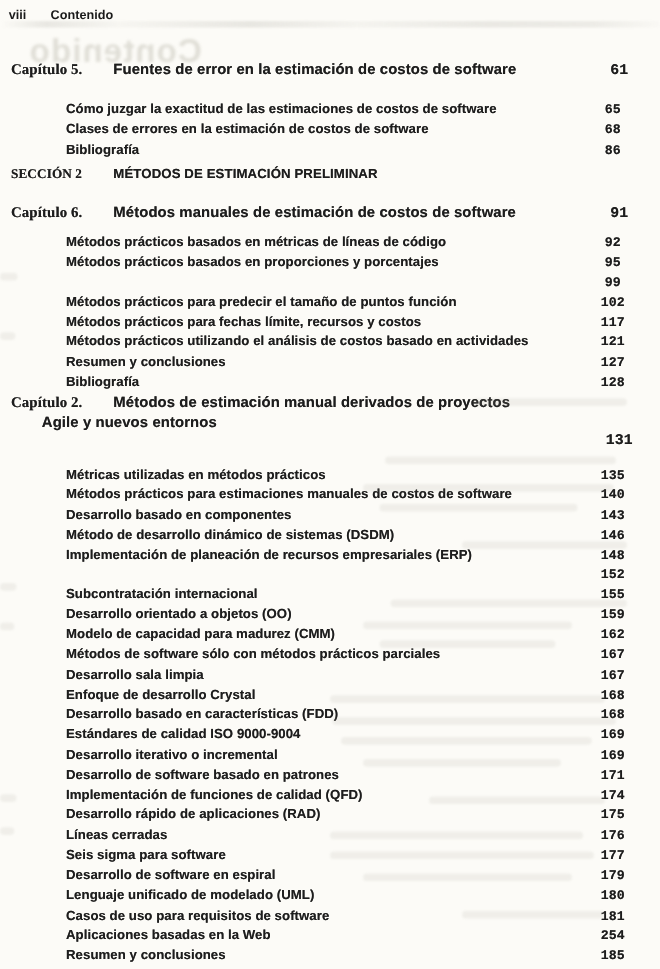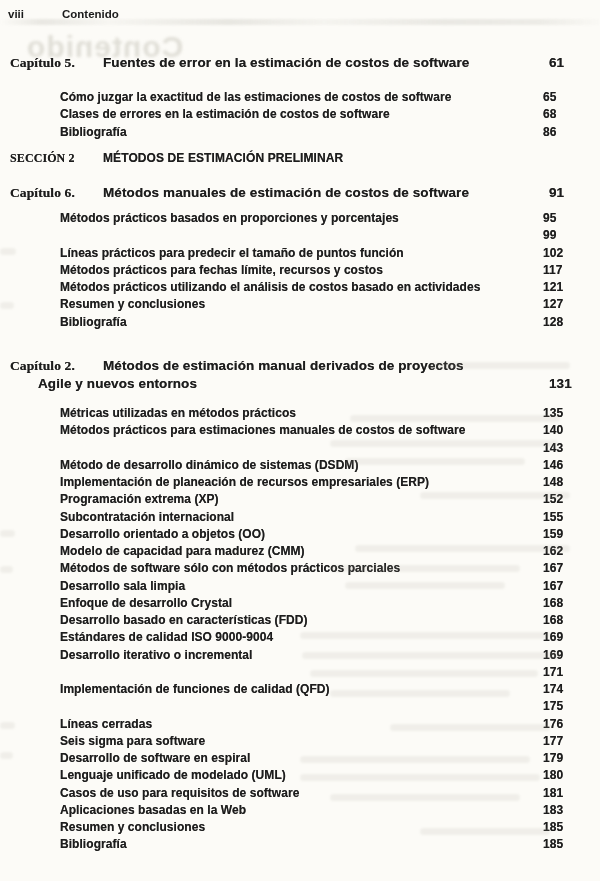--- a/index.html
+++ b/index.html
@@ -9,21 +9,21 @@
     font-family: "Liberation Sans", sans-serif;
     color: #1d1d1d;
     position: relative;
     overflow: hidden;
   }
   .page { position: absolute; inset: 0; }
 
   
   .running-header {
     position: absolute; top: 8px; left: 8px;
-    display: flex; gap: 38px;
+    display: flex; gap: 22px;
     font-size: 11.5px; font-weight: bold;
     color: #1a1a1a;
   }
 
   
   .top-smudge {
     position: absolute; top: 19px; left: 0; width: 100%; height: 6px;
     background: linear-gradient(90deg,
       rgba(160,158,148,0) 0%, rgba(160,158,148,.38) 7%,
       rgba(160,158,148,.10) 18%, rgba(160,158,148,.40) 38%,
@@ -54,36 +54,36 @@
 
   .entry { display: flex; align-items: baseline; }
   .chapter-heading, .section-heading {
     font-size: 13.5px; font-weight: bold; line-height: 18px;
     letter-spacing: .1px;
     text-shadow: 0 0 .4px rgba(0,0,0,.65);
   }
   .section-heading { font-size: 12px; }
   .ch-label { flex: 0 0 93px; font-family: Liberation Serif, serif; }
   .ch-title { flex: 1 1 auto; }
-  .chapter-heading.line2 { padding-left: 28px; }
+  .chapter-heading.line2 { padding-left: 28px; flex-direction: column; }
   .chapter-heading.line2 .ch-title2 { flex: 1 1 auto; }
 
   .items { margin-top: 0; }
   .block-0 .items { margin-top: 17px; }
   .block-2 .items { margin-top: 8px; }
   .block-3 .items { margin-top: 12px; }
 
   .entry.item {
     font-size: 12px; font-weight: bold; line-height: 17.25px;
     padding-left: 50px; padding-right: 6px;
     letter-spacing: .05px;
     text-shadow: 0 0 .35px rgba(0,0,0,.6);
   }
   .item-title { flex: 1 1 auto; }
-  .page-num { margin-left: auto; text-align: left; min-width: 28px; flex: 0 0 auto; }
+  .page-num { margin-left: auto; text-align: center; min-width: 28px; flex: 0 0 auto; font-family: Liberation Mono, monospace; }
 </style>
 </head>
 <body>
 
 <div class="page">
 
   <div class="ghost-title">Contenido</div>
   <div class="top-smudge"></div>
 
   <header class="running-header">
@@ -120,28 +120,32 @@
         </div>
       </section>
       <section class="toc-block block-2">
         <div class="entry chapter-heading">
           <span class="ch-label">Capítulo 6.</span>
           <span class="ch-title">Métodos manuales de estimación de costos de software</span>
           <span class="page-num">91</span>
         </div>
         <div class="items">
           <div class="entry item">
+            <span class="item-title">Métodos prácticos basados en métricas de líneas de código</span>
+            <span class="page-num">92</span>
+          </div>
+          <div class="entry item">
             <span class="item-title">Métodos prácticos basados en proporciones y porcentajes</span>
             <span class="page-num">95</span>
           </div>
           <div class="entry item">
             <span class="page-num">99</span>
           </div>
           <div class="entry item">
-            <span class="item-title">Líneas prácticos para predecir el tamaño de puntos función</span>
+            <span class="item-title">Métodos prácticos para predecir el tamaño de puntos función</span>
             <span class="page-num">102</span>
           </div>
           <div class="entry item">
             <span class="item-title">Métodos prácticos para fechas límite, recursos y costos</span>
             <span class="page-num">117</span>
           </div>
           <div class="entry item">
             <span class="item-title">Métodos prácticos utilizando el análisis de costos basado en actividades</span>
             <span class="page-num">121</span>
           </div>
@@ -167,32 +171,32 @@
         <div class="items">
           <div class="entry item">
             <span class="item-title">Métricas utilizadas en métodos prácticos</span>
             <span class="page-num">135</span>
           </div>
           <div class="entry item">
             <span class="item-title">Métodos prácticos para estimaciones manuales de costos de software</span>
             <span class="page-num">140</span>
           </div>
           <div class="entry item">
+            <span class="item-title">Desarrollo basado en componentes</span>
             <span class="page-num">143</span>
           </div>
           <div class="entry item">
             <span class="item-title">Método de desarrollo dinámico de sistemas (DSDM)</span>
             <span class="page-num">146</span>
           </div>
           <div class="entry item">
             <span class="item-title">Implementación de planeación de recursos empresariales (ERP)</span>
             <span class="page-num">148</span>
           </div>
           <div class="entry item">
-            <span class="item-title">Programación extrema (XP)</span>
             <span class="page-num">152</span>
           </div>
           <div class="entry item">
             <span class="item-title">Subcontratación internacional</span>
             <span class="page-num">155</span>
           </div>
           <div class="entry item">
             <span class="item-title">Desarrollo orientado a objetos (OO)</span>
             <span class="page-num">159</span>
           </div>
@@ -218,27 +222,29 @@
           </div>
           <div class="entry item">
             <span class="item-title">Estándares de calidad ISO 9000-9004</span>
             <span class="page-num">169</span>
           </div>
           <div class="entry item">
             <span class="item-title">Desarrollo iterativo o incremental</span>
             <span class="page-num">169</span>
           </div>
           <div class="entry item">
+            <span class="item-title">Desarrollo de software basado en patrones</span>
             <span class="page-num">171</span>
           </div>
           <div class="entry item">
             <span class="item-title">Implementación de funciones de calidad (QFD)</span>
             <span class="page-num">174</span>
           </div>
           <div class="entry item">
+            <span class="item-title">Desarrollo rápido de aplicaciones (RAD)</span>
             <span class="page-num">175</span>
           </div>
           <div class="entry item">
             <span class="item-title">Líneas cerradas</span>
             <span class="page-num">176</span>
           </div>
           <div class="entry item">
             <span class="item-title">Seis sigma para software</span>
             <span class="page-num">177</span>
           </div>
@@ -249,21 +255,21 @@
           <div class="entry item">
             <span class="item-title">Lenguaje unificado de modelado (UML)</span>
             <span class="page-num">180</span>
           </div>
           <div class="entry item">
             <span class="item-title">Casos de uso para requisitos de software</span>
             <span class="page-num">181</span>
           </div>
           <div class="entry item">
             <span class="item-title">Aplicaciones basadas en la Web</span>
-            <span class="page-num">183</span>
+            <span class="page-num">254</span>
           </div>
           <div class="entry item">
             <span class="item-title">Resumen y conclusiones</span>
             <span class="page-num">185</span>
           </div>
           <div class="entry item">
             <span class="item-title">Bibliografía</span>
             <span class="page-num">185</span>
           </div>
         </div>

